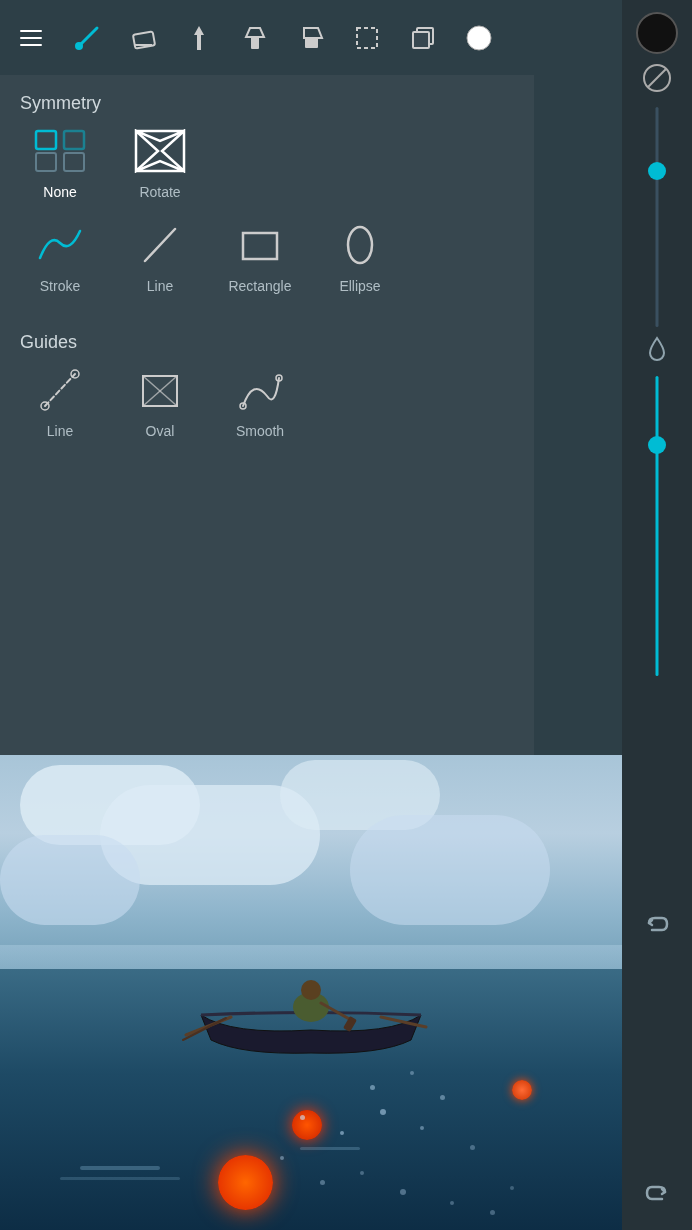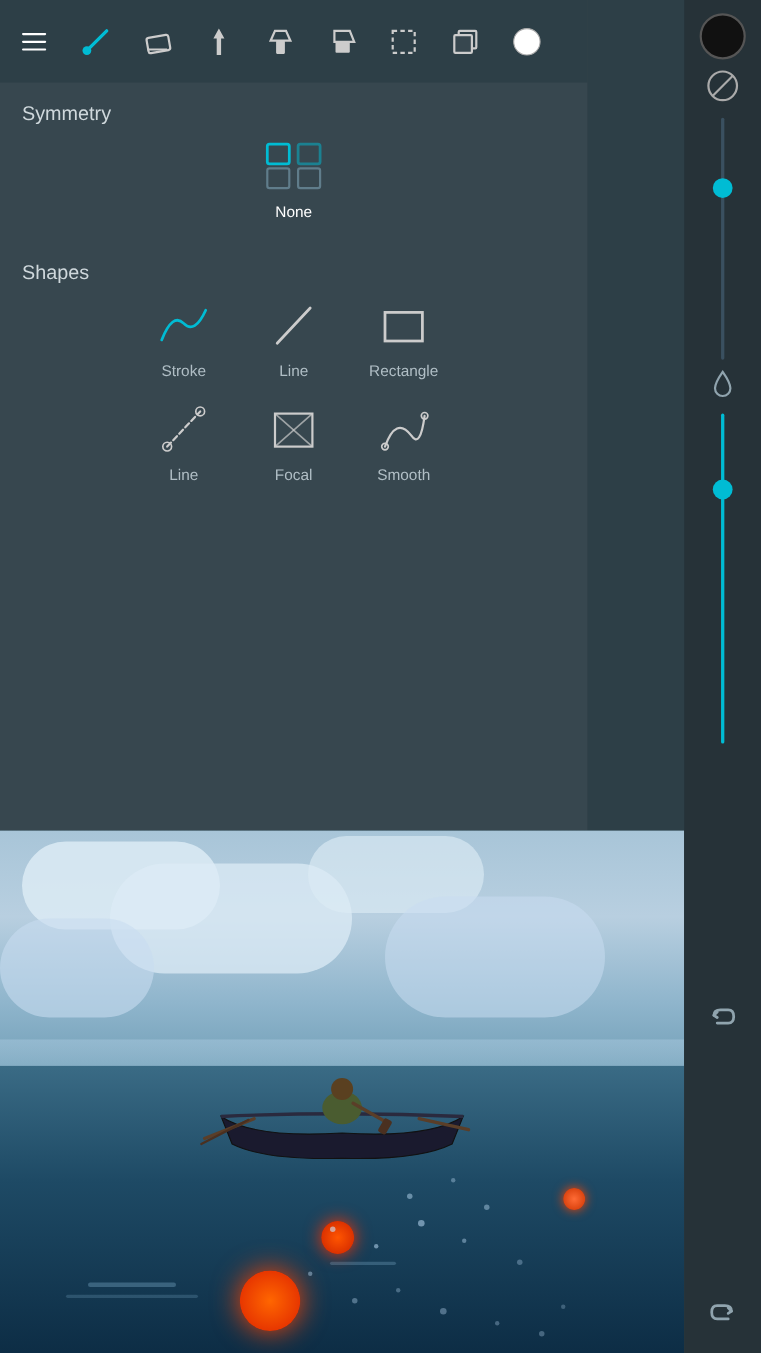--- a/index.html
+++ b/index.html
@@ -133,21 +133,20 @@
       color: #cfd8dc;
       padding: 18px 20px 12px;
     }
 
     
     .option-grid {
       display: flex;
       flex-direction: row;
       gap: 0;
       padding: 0 10px 20px;
-      justify-content: center;
     }
 
     .option-item {
       display: flex;
       flex-direction: column;
       align-items: center;
       width: 100px;
       gap: 8px;
       cursor: pointer;
     }
@@ -310,25 +309,38 @@
             <rect x="30" y="2" width="20" height="18" rx="2" fill="none" stroke="#00bcd4" stroke-width="2.5" opacity="0.5"></rect>
 
             <rect x="2" y="24" width="20" height="18" rx="2" fill="none" stroke="#607d8b" stroke-width="2"></rect>
             <rect x="30" y="24" width="20" height="18" rx="2" fill="none" stroke="#607d8b" stroke-width="2"></rect>
           </svg>
         </div>
         <span class="option-label active">None</span>
       </div>
 
 
+      <div class="option-item">
+        <div class="option-icon-box">
+          <svg width="52" height="44" viewBox="0 0 52 44">
+
+            <g fill="none" stroke="#fff" stroke-width="2.5">
+              <path d="M2 2 L24 22 L2 42 Z"></path>
+              <path d="M50 2 L28 22 L50 42 Z"></path>
+              <path d="M2 2 L26 12 L50 2 Z"></path>
+              <path d="M2 42 L26 32 L50 42 Z"></path>
+            </g>
+          </svg>
+        </div>
+        <span class="option-label">Rotate</span>
+      </div>
     </div>
   </div>
 
   <div>
-    <div class="section-header">Shapes</div>
 
     <div class="option-grid" style="flex-wrap:wrap;">
 
       <div class="option-item">
         <div class="option-icon-box">
           <svg width="50" height="44" viewBox="0 0 50 44">
             <path d="M5 35 Q15 10 25 20 Q35 30 45 8" fill="none" stroke="#00bcd4" stroke-width="2.5" stroke-linecap="round"></path>
           </svg>
         </div>
         <span class="option-label">Stroke</span>
@@ -346,24 +358,33 @@
 
       <div class="option-item">
         <div class="option-icon-box">
           <svg width="50" height="44" viewBox="0 0 50 44">
             <rect x="8" y="10" width="34" height="26" fill="none" stroke="#ccc" stroke-width="2.5"></rect>
           </svg>
         </div>
         <span class="option-label">Rectangle</span>
       </div>
 
+      <div class="option-item">
+        <div class="option-icon-box">
+          <svg width="50" height="44" viewBox="0 0 50 44">
+            <ellipse cx="25" cy="22" rx="12" ry="18" fill="none" stroke="#ccc" stroke-width="2.5"></ellipse>
+          </svg>
+        </div>
+        <span class="option-label">Ellipse</span>
+      </div>
     </div>
   </div>
 
   <div>
+    <div class="section-header">Guides</div>
 
     <div class="option-grid">
 
       <div class="option-item">
         <div class="option-icon-box">
           <svg width="50" height="44" viewBox="0 0 50 44">
             <line x1="10" y1="38" x2="40" y2="6" stroke="#ccc" stroke-width="2" stroke-linecap="round" stroke-dasharray="5,3"></line>
             <circle cx="10" cy="38" r="4" fill="none" stroke="#ccc" stroke-width="1.5"></circle>
             <circle cx="40" cy="6" r="4" fill="none" stroke="#ccc" stroke-width="1.5"></circle>
           </svg>
@@ -373,21 +394,21 @@
 
 
       <div class="option-item">
         <div class="option-icon-box">
           <svg width="50" height="44" viewBox="0 0 50 44">
             <rect x="8" y="8" width="34" height="30" fill="none" stroke="#ccc" stroke-width="2"></rect>
             <line x1="8" y1="8" x2="42" y2="38" stroke="#ccc" stroke-width="1.5" opacity="0.7"></line>
             <line x1="42" y1="8" x2="8" y2="38" stroke="#ccc" stroke-width="1.5" opacity="0.7"></line>
           </svg>
         </div>
-        <span class="option-label">Focal</span>
+        <span class="option-label">Oval</span>
       </div>
 
       <div class="option-item">
         <div class="option-icon-box">
           <svg width="50" height="44" viewBox="0 0 50 44">
             <path d="M8 38 Q18 10 32 28 Q40 40 44 10" fill="none" stroke="#ccc" stroke-width="2" stroke-linecap="round"></path>
             <circle cx="8" cy="38" r="3" fill="none" stroke="#ccc" stroke-width="1.5"></circle>
             <circle cx="44" cy="10" r="3" fill="none" stroke="#ccc" stroke-width="1.5"></circle>
           </svg>
         </div>

